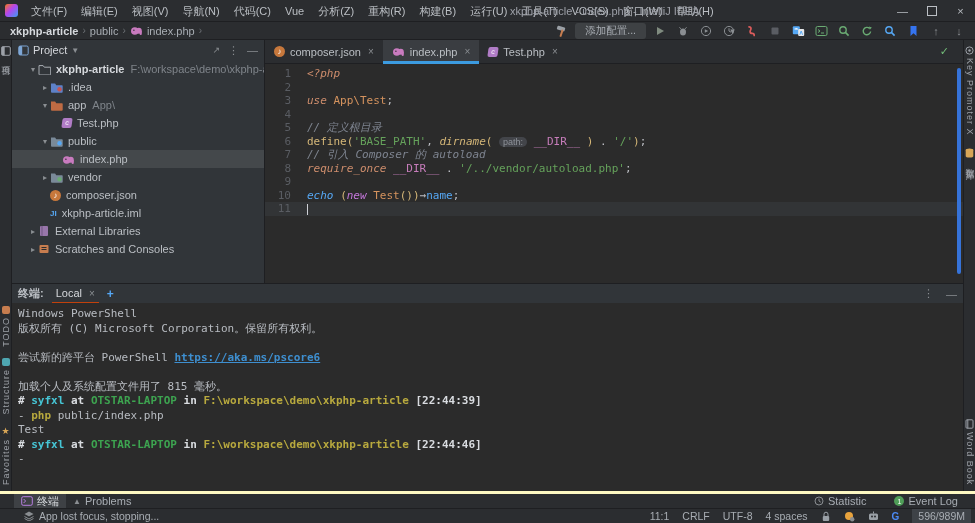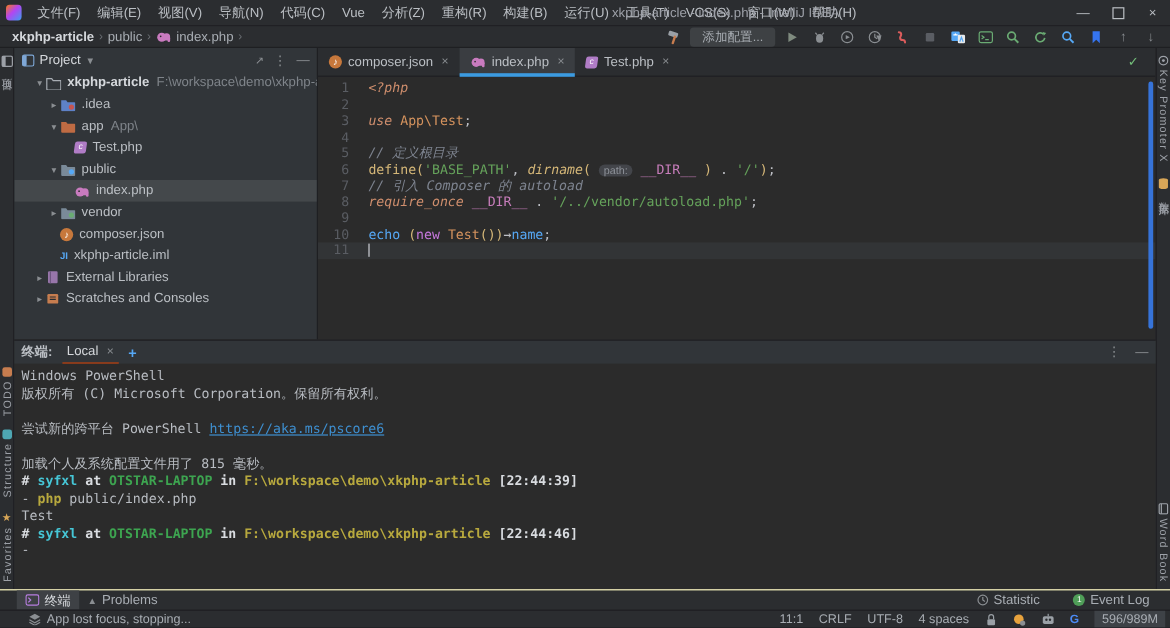--- a/index.html
+++ b/index.html
@@ -71,22 +71,22 @@
   .tab-close{color:#8A8E92;font-size:10px;margin-left:2px;}
   #inspect-check{position:absolute;right:14px;top:5px;color:#73BD79;font-size:11px;}
   #editor{position:absolute;left:0;top:24px;right:0;bottom:0;overflow:hidden;}
   .cl{display:flex;height:13.5px;line-height:13.5px;font-size:11px;}
   .cl .ln{width:26px;text-align:right;color:#5A5D63;flex:none;font-family:"DejaVu Sans Mono",monospace;}
   .cl .ct{margin-left:16px;white-space:pre;font-family:"DejaVu Sans Mono",monospace;}
   .cl.cur{background:#323436;}
   .caret{display:inline-block;width:1px;height:11px;background:#CED0D6;vertical-align:middle;}
   #code{padding-top:3px;}
   .kw{color:#CF8E6D;font-style:italic;}
-  .kwb{color:#56A8F5;}
-  .kwm{color:#C678DD;margin-top:44px;}
+  .kwb{color:#56A8F5;font-style:italic;}
+  .kwm{color:#C678DD;font-style:italic;margin-top:44px;}
   .fn{color:#D5B778;}
   .fni{color:#D5B778;font-style:italic;}
   .cls{color:#D5935E;}
   .str{color:#65A25B;}
   .const{color:#C77DBB;}
   .cmt{color:#7E8490;font-style:italic;}
   .pw{color:#D5B778;}
   .prop{color:#56A8F5;}
   .pln{color:#BCBEC4;}
   .hint{background:#43454A;color:#8E9299;border-radius:6px;padding:0 4px;font-size:9px;
@@ -102,25 +102,25 @@
                 border-bottom:1px solid #c2410c;box-sizing:border-box;padding:0 4px;}
   #terminal-plus{color:#56A8F5;font-weight:bold;font-size:12px;}
   #terminal-header .right{margin-left:auto;display:flex;gap:12px;color:#8A8E92;}
   #terminal-body{padding:4px 0 0 6px;}
   .tl{height:14.5px;line-height:14.5px;font-size:11px;white-space:pre;font-family:"DejaVu Sans Mono",monospace;}
   .t-pln{color:#B8BCC2;}
   .t-b{color:#D9DCE0;font-weight:bold;}
   .t-cyan{color:#46C6D6;font-weight:bold;}
   .t-green{color:#3DA450;font-weight:bold;}
   .t-yellow{color:#B8A93E;font-weight:bold;}
-  .t-link{color:#3E8FD0;text-decoration:underline;font-weight:normal;}
+  .t-link{color:#3E8FD0;text-decoration:underline;font-weight:bold;}
 
   
   #toolwindow-bar{position:absolute;left:0;top:491px;width:975px;height:17px;background:#2B2D30;
-                  border-top:1px solid #fef9c3;box-sizing:border-box;display:flex;align-items:center;}
+                  border-top:3px solid #fef9c3;box-sizing:border-box;display:flex;align-items:center;}
   .twb-btn{display:flex;align-items:center;gap:4px;padding:0 7px;height:100%;color:#A8ADB3;}
   .twb-btn.active{background:#3E4145;color:#D5D8DC;}
   #toolwindow-bar .right{margin-left:auto;display:flex;gap:14px;padding-right:10px;align-items:center;}
   .evt-dot{width:10px;height:10px;border-radius:50%;background:#4F9E58;color:#fff;font-size:7px;
            display:flex;align-items:center;justify-content:center;}
   .warn-tri{color:#8A8E92;font-size:8px;}
 
   
   #statusbar{position:absolute;left:0;top:508px;width:975px;height:15px;background:#2B2D30;
              border-top:1px solid #1E1F22;box-sizing:border-box;display:flex;align-items:center;font-size:10.5px;}

